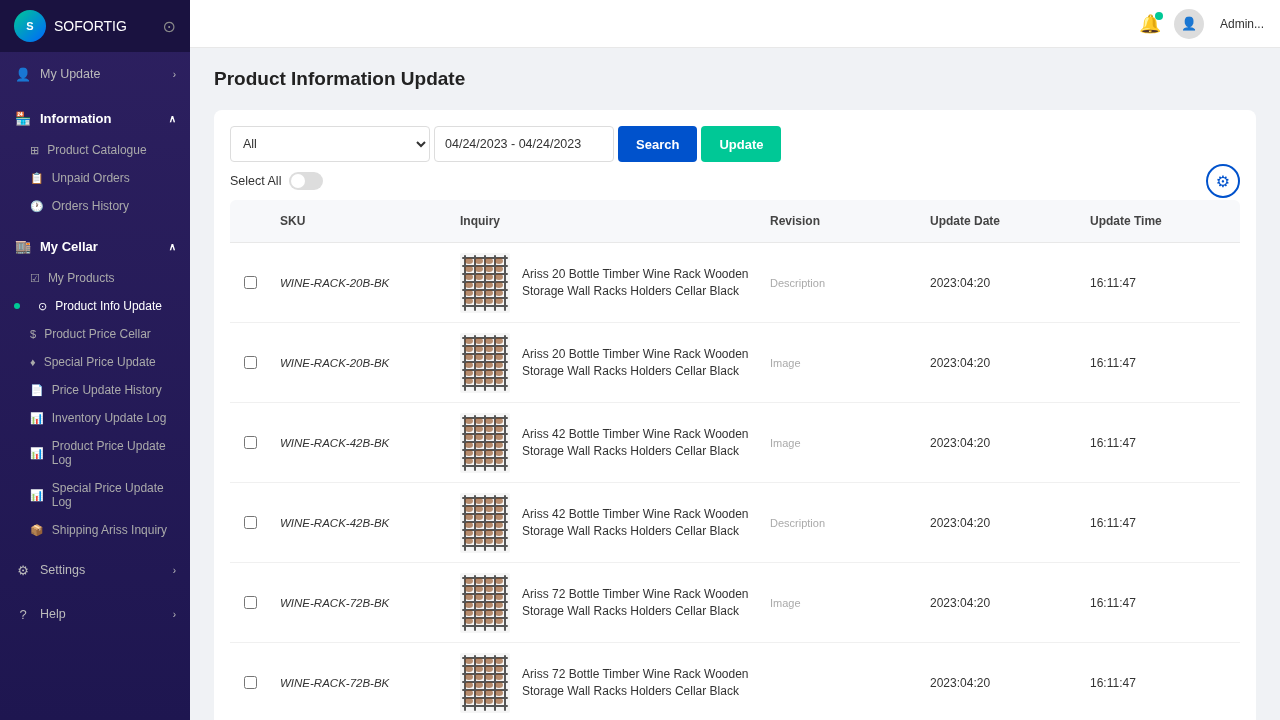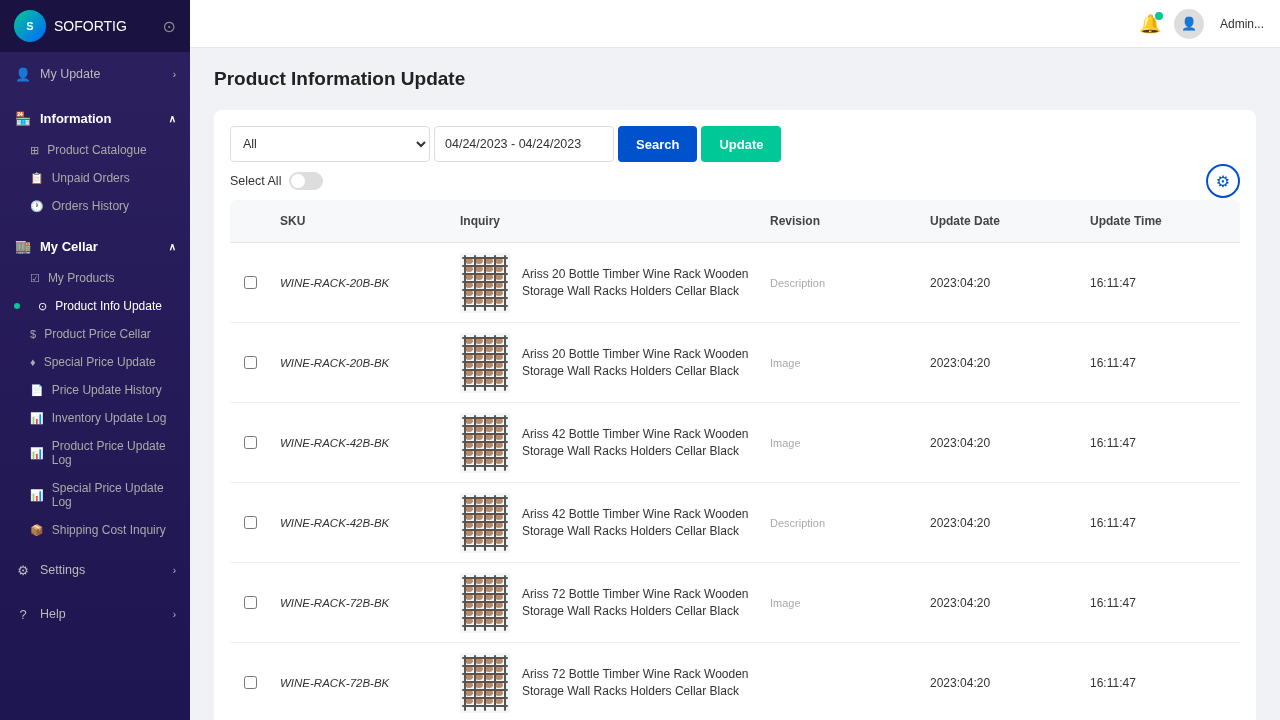--- a/index.html
+++ b/index.html
@@ -245,21 +245,21 @@
       <div class="sub-item">
         <span class="item-icon">📊</span>
         <span>Product Price Update Log</span>
       </div>
       <div class="sub-item">
         <span class="item-icon">📊</span>
         <span>Special Price Update Log</span>
       </div>
       <div class="sub-item">
         <span class="item-icon">📦</span>
-        <span>Shipping Cost Inquiry</span>
+        <span>Shipping Ariss Inquiry</span>
       </div>
     </div>
   </div>
 
   <div class="sidebar-section">
     <div class="sidebar-item">
       <span class="item-icon">⚙</span>
       <span>Settings</span>
       <span class="arrow">›</span>
     </div>

